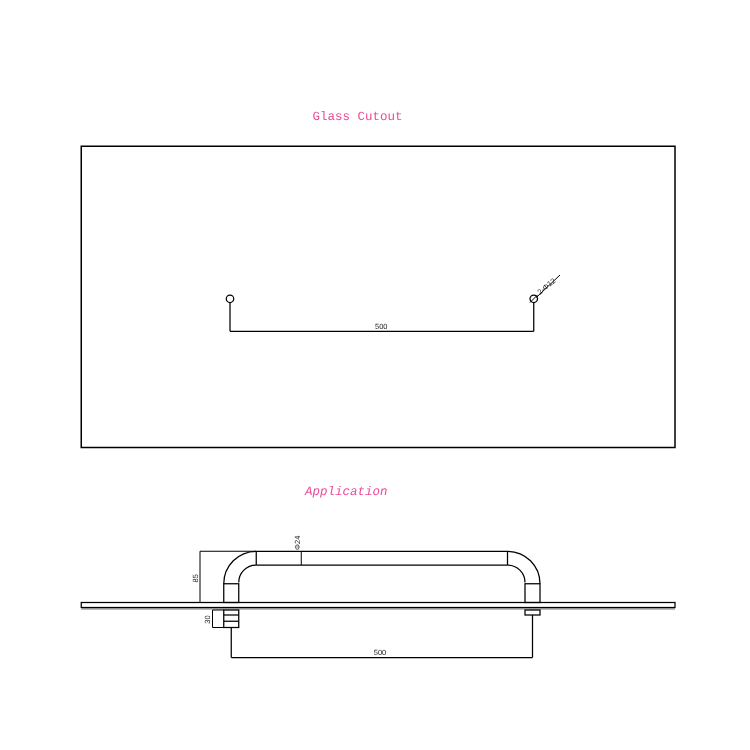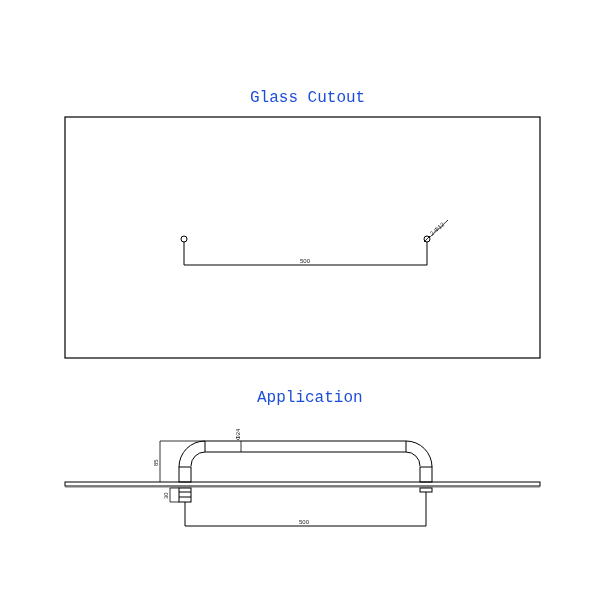--- a/index.html
+++ b/index.html
@@ -1,25 +1,25 @@
 <!DOCTYPE html>
 <html><head>
 <meta charset="utf-8">
 <style>
   html, body { margin: 0; padding: 0; background: #ffffff; }
   body { width: 600px; height: 600px; position: relative; overflow: hidden; font-family: "DejaVu Sans Mono", monospace; }
-  .title { position: absolute; font-family: "Liberation Mono", "DejaVu Sans Mono", monospace; font-size: 16px; color: #1d4ed8; white-space: nowrap; text-align: right; }
+  .title { position: absolute; font-family: "Liberation Mono", "DejaVu Sans Mono", monospace; font-size: 10px; color: #ec4899; white-space: nowrap; text-align: right; }
   svg { position: absolute; left: 0; top: 0; }
   .dimtext { font-family: "Liberation Sans", sans-serif; font-size: 6px; fill: #222; }
 </style>
 </head>
 <body>
 
 <div class="title" style="left:250px; top:89px;">Glass Cutout</div>
-<div class="title" style="left:257px; top:389px;">Application</div>
+<div class="title" style="left:244px; top:389px;font-style:italic;">Application</div>
 
 <svg width="600" height="600" viewBox="0 0 600 600">
 
   <g>
     <rect x="65" y="117" width="475" height="241" fill="none" stroke="#000" stroke-width="1.2"></rect>
 
     <circle cx="184" cy="239" r="3" fill="none" stroke="#000" stroke-width="1"></circle>
     <line x1="184" y1="242" x2="184" y2="265" stroke="#000" stroke-width="1"></line>
 
     <circle cx="427" cy="239" r="3" fill="none" stroke="#000" stroke-width="1"></circle>

